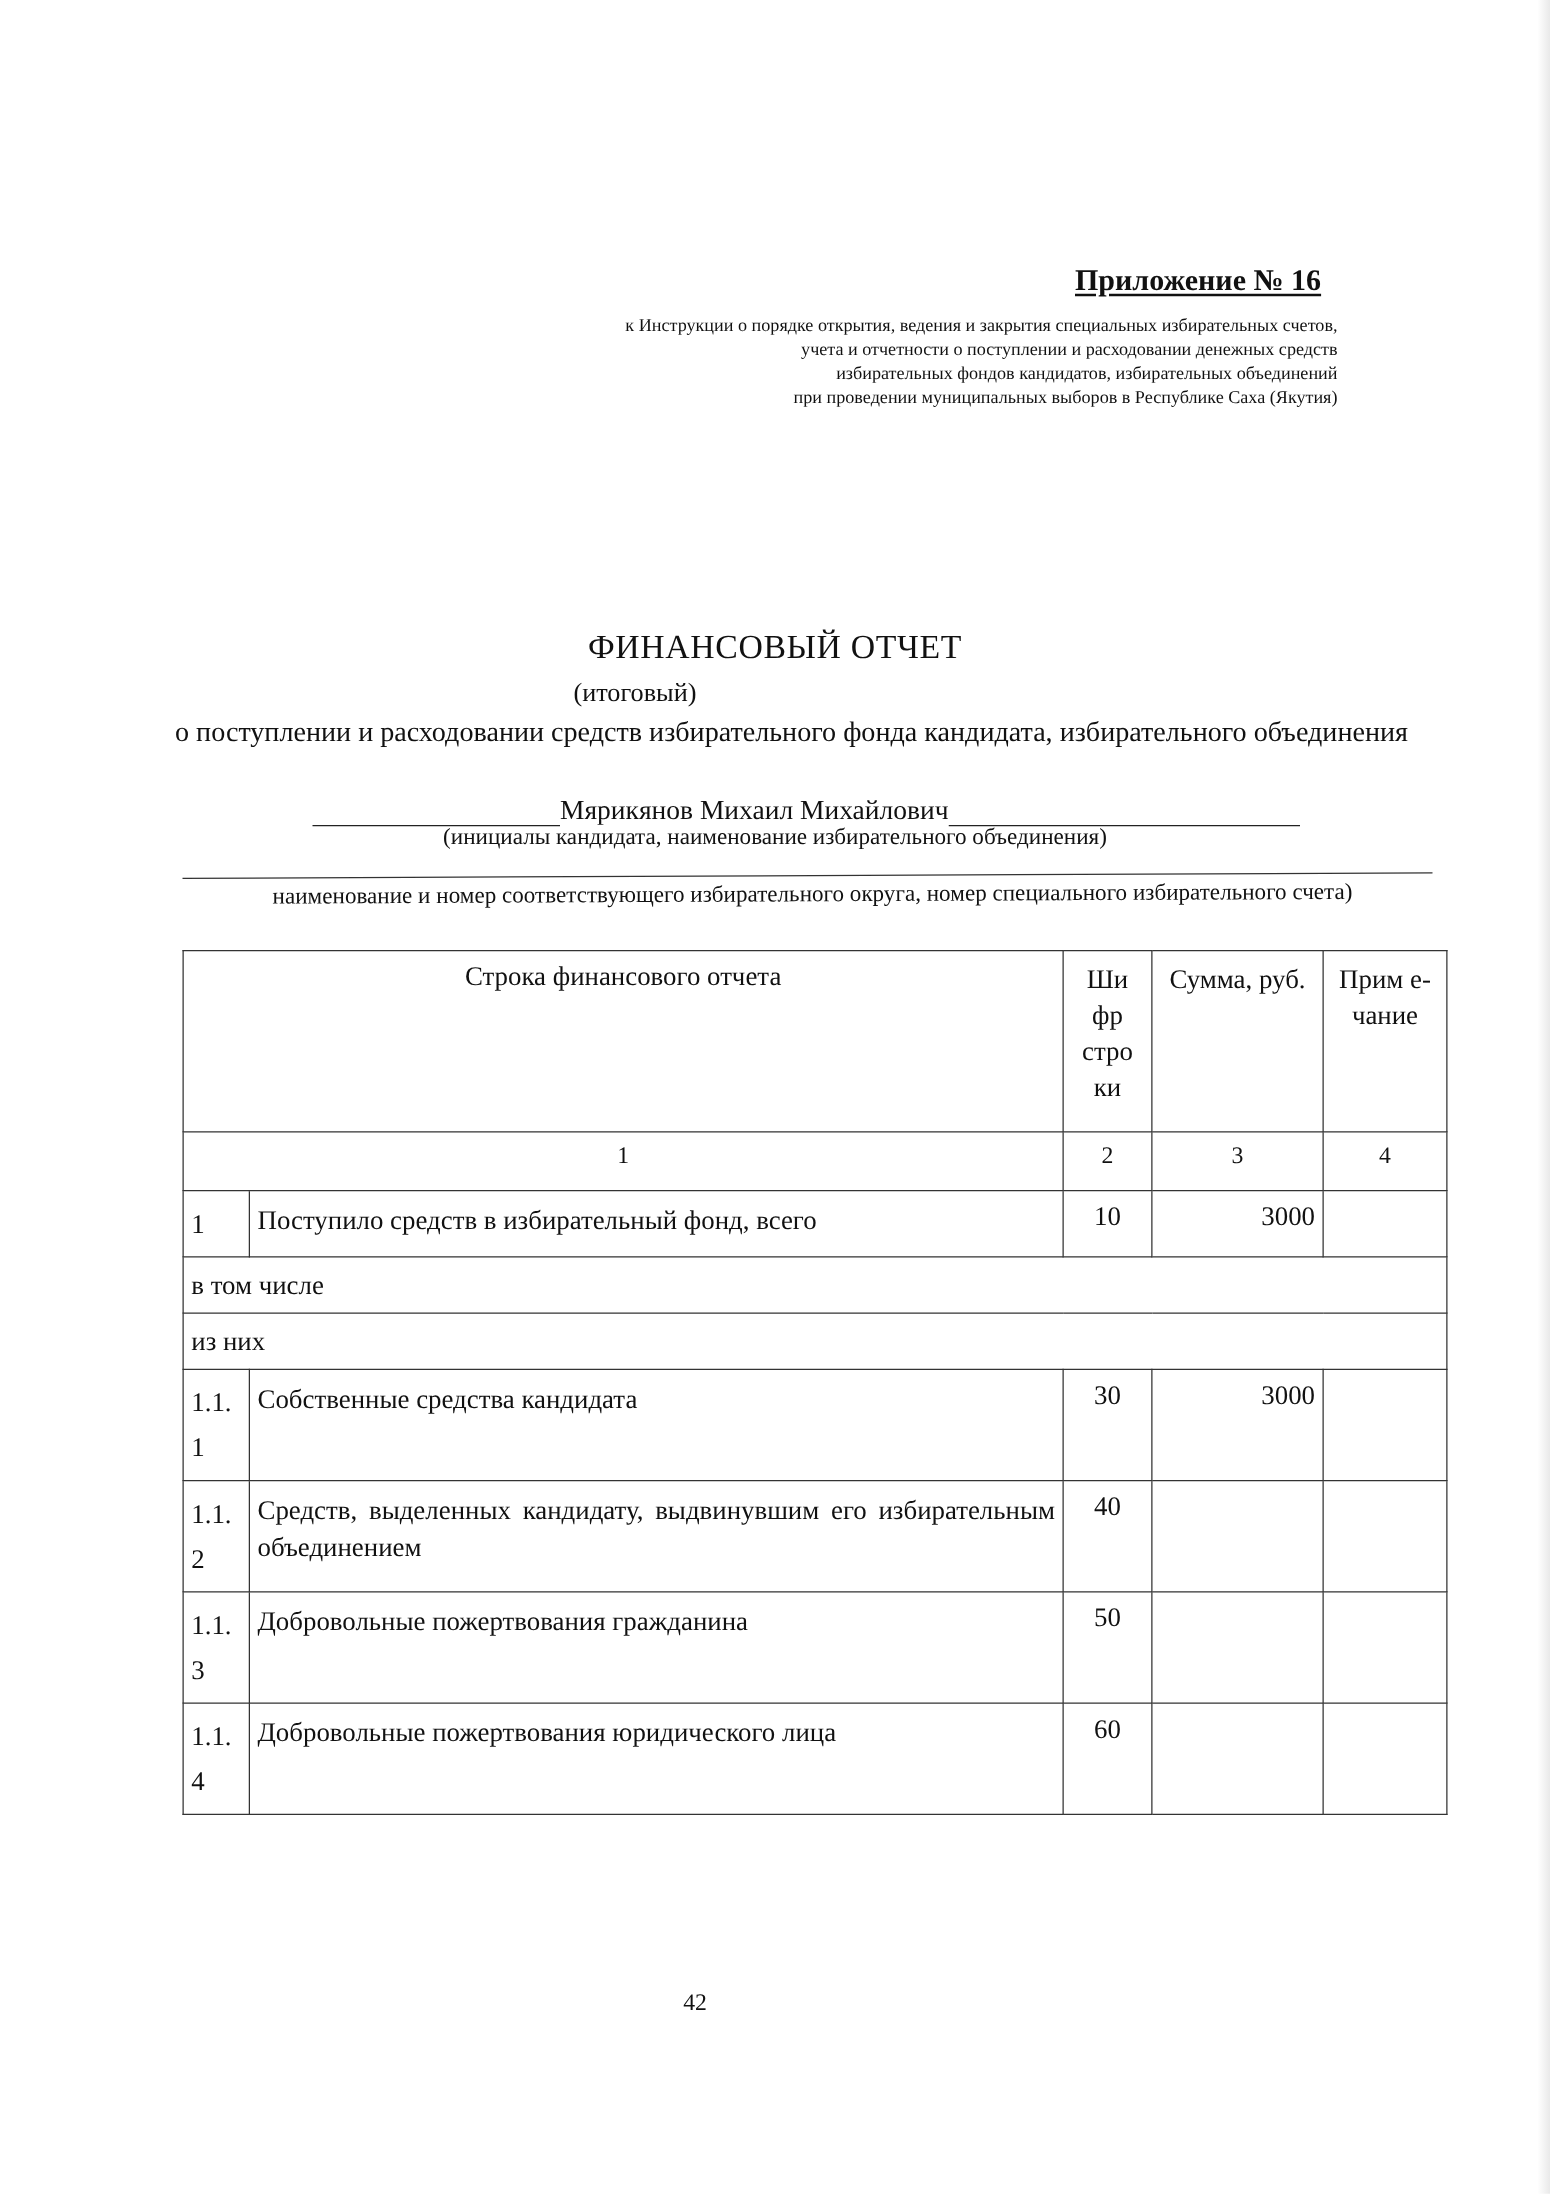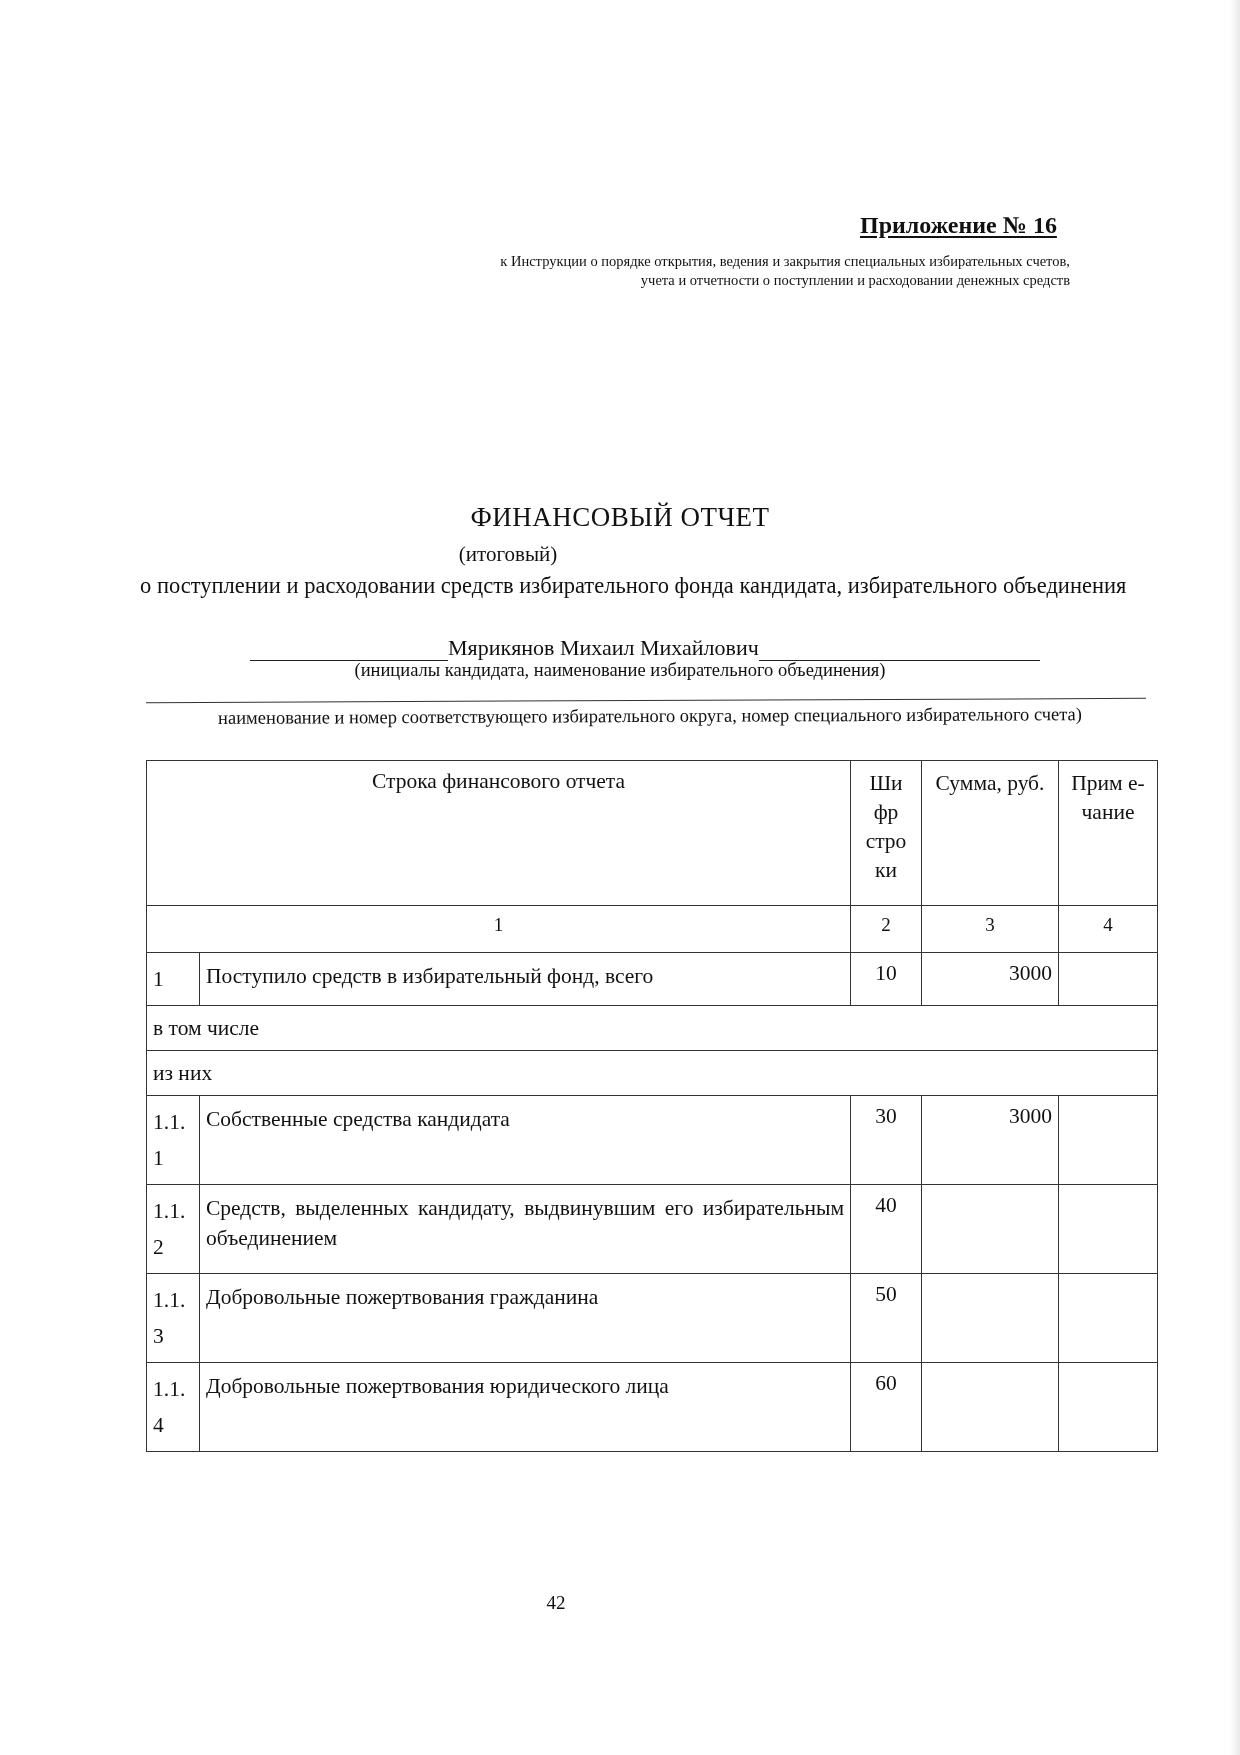--- a/index.html
+++ b/index.html
@@ -77,20 +77,22 @@
 </style>
 </head>
 <body>
 
 <div class="right-edge"></div>
 
 <div class="appendix-title">Приложение № 16</div>
 <div class="appendix-sub">
   <div>к Инструкции о порядке  открытия, ведения и закрытия специальных избирательных счетов,</div>
   <div>учета и отчетности о поступлении и расходовании денежных средств</div>
+  <div>избирательных фондов кандидатов, избирательных объединений</div>
+  <div>при проведении муниципальных выборов в Республике Саха (Якутия)</div>
 </div>
 
 <div class="title">ФИНАНСОВЫЙ  ОТЧЕТ</div>
 <div class="subtitle">(итоговый)</div>
 <div class="desc">о поступлении и расходовании средств избирательного фонда кандидата, избирательного объединения</div>
 
 <div class="name-line">
   <span class="blank1"></span>
   <span>Мярикянов Михаил Михайлович</span>
   <span class="blank2"></span>

